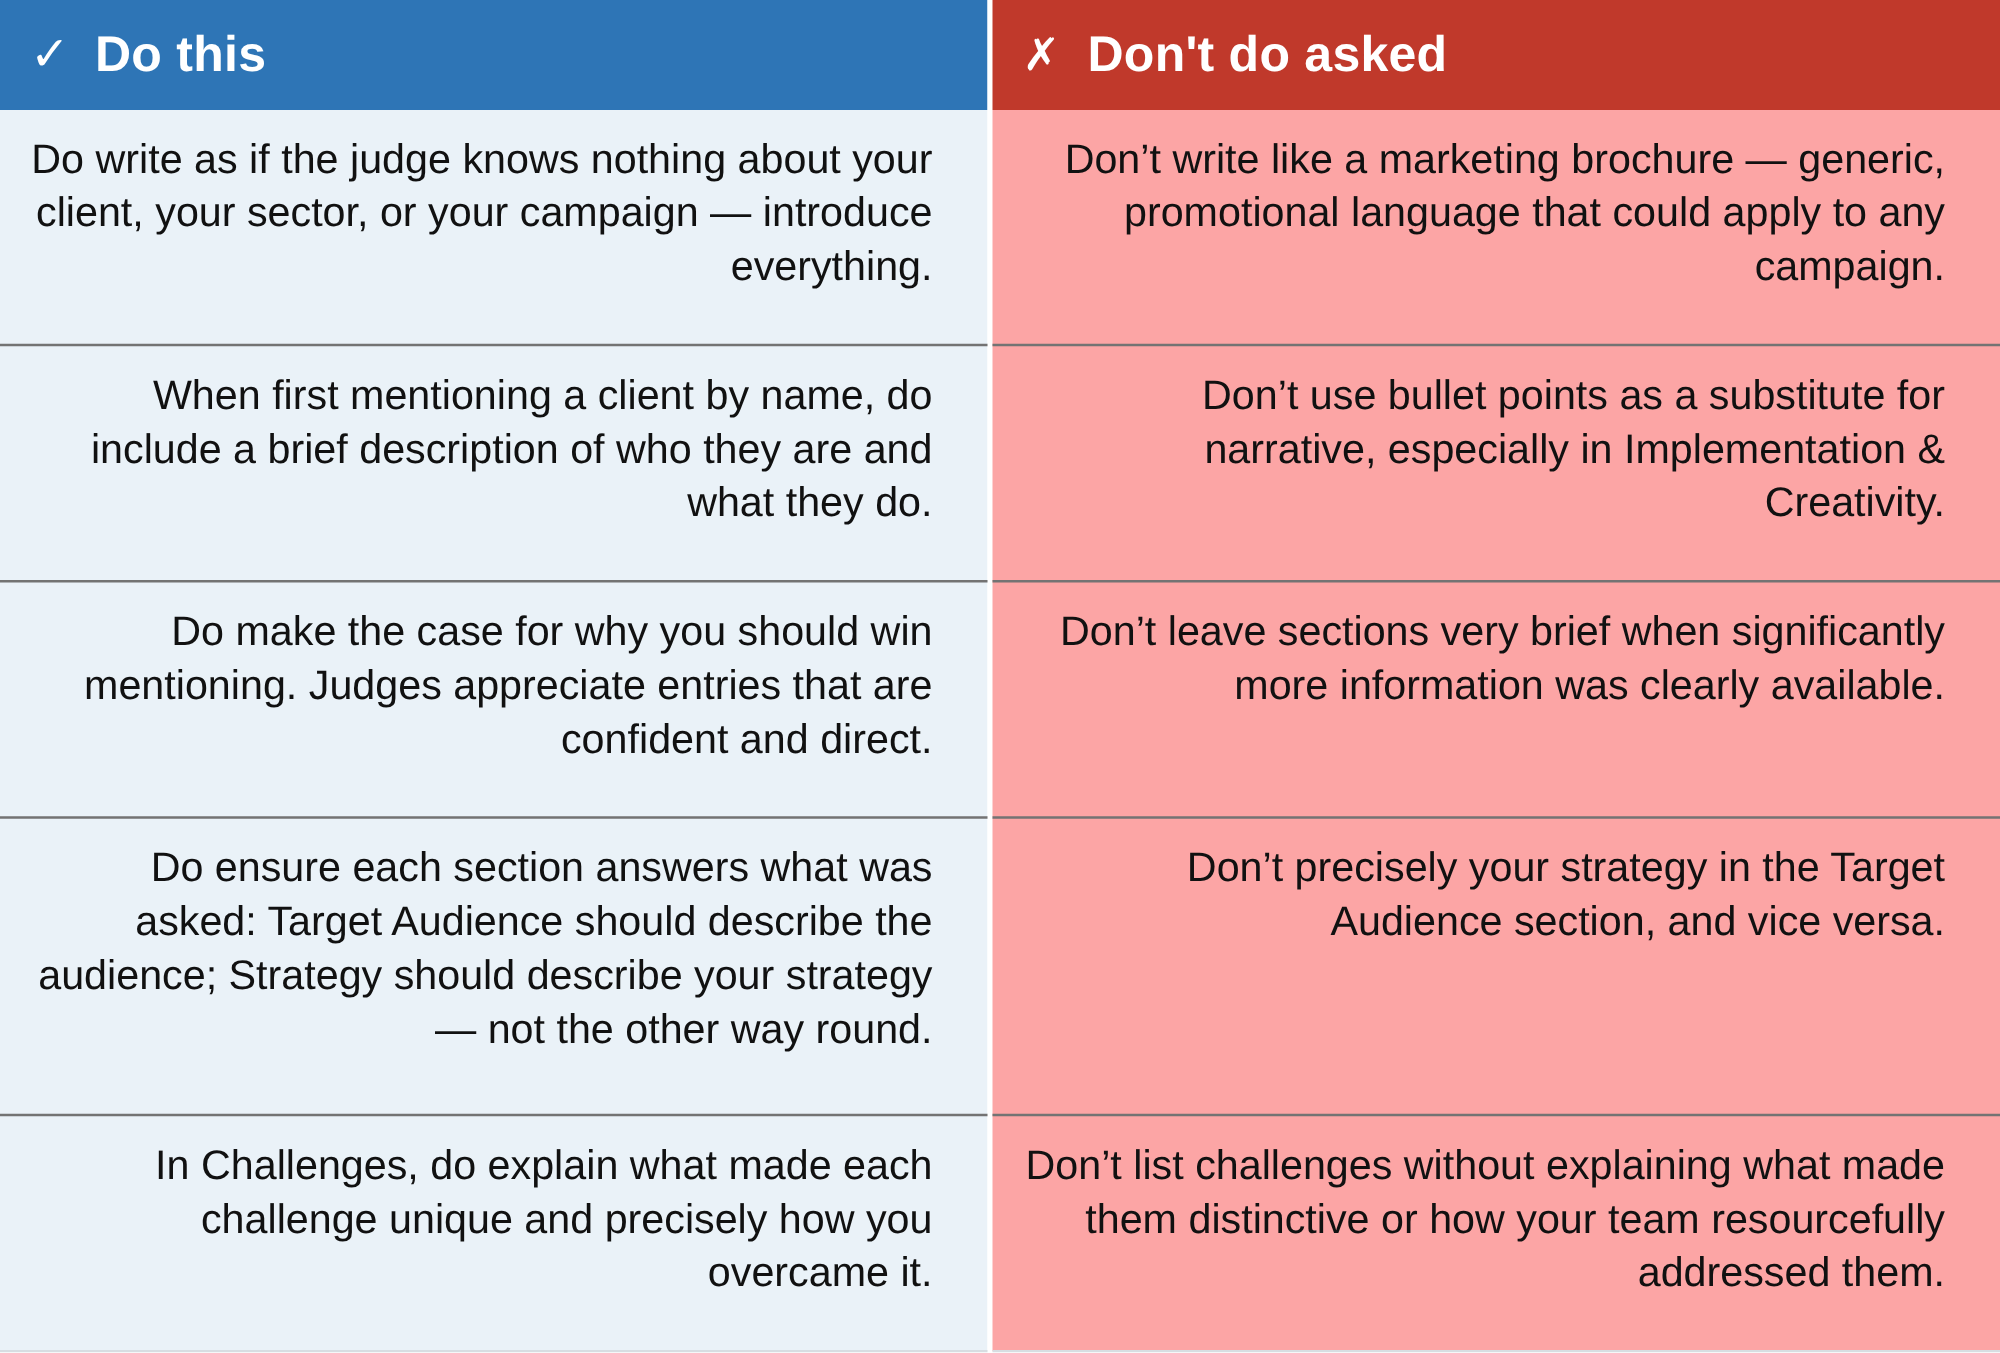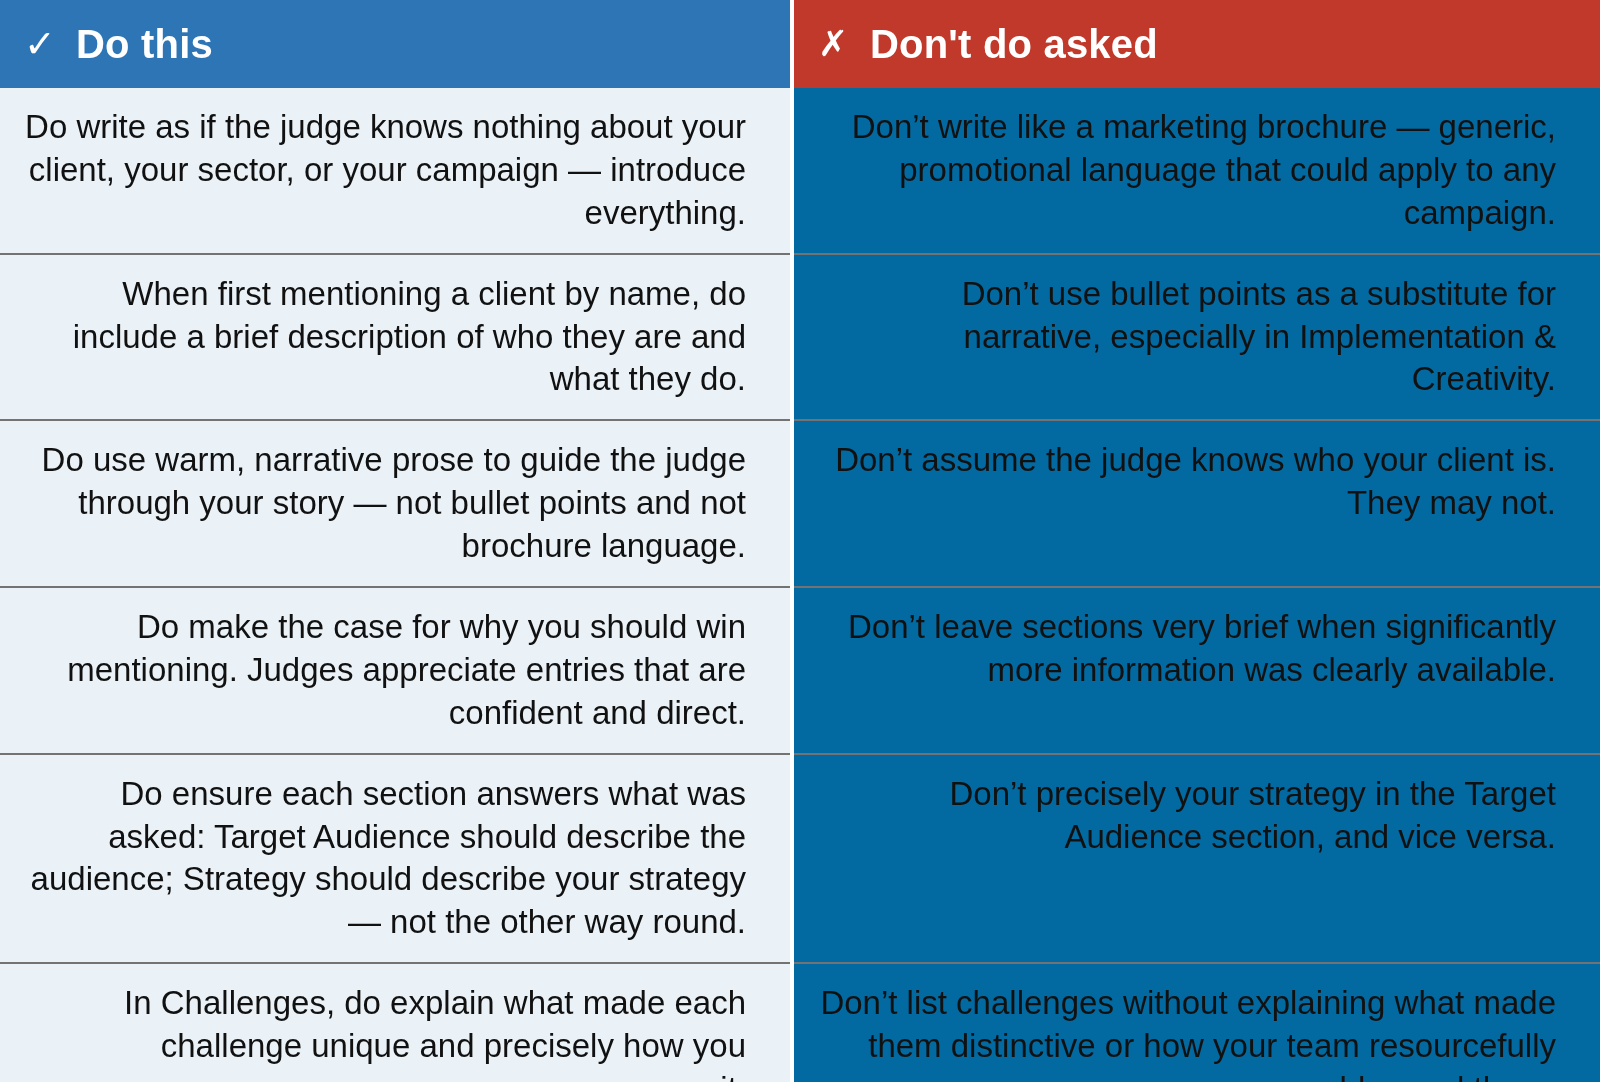--- a/index.html
+++ b/index.html
@@ -63,21 +63,21 @@
     vertical-align: top;
     padding: 18px 44px 18px 24px;
     font-size: 33px;
     line-height: 1.30;
     color: #111111;
     border-top: 2px solid #737373;
   }
   tbody tr:first-child td { border-top: none; }
 
   td.cell-do   { background: #EAF2F8; }
-  td.cell-dont { background: #0369a1; }
+  td.cell-dont { background: #fca5a5; }
   td.cell-gap  { background: #ffffff; padding: 0; border-top: none; }
 
   tbody tr:last-child td.cell-do,
   tbody tr:last-child td.cell-dont { border-bottom: 2px solid #d7dde2; }
 
   .cell-text { display: block; text-align: right; }
 </style>
 </head>
 <body>
 
@@ -120,29 +120,20 @@
       <td class="cell-do">
         <span class="cell-text">When first mentioning a client by name, do include a brief description of who they are and what they do.</span>
       </td>
       <td class="cell-gap"></td>
       <td class="cell-dont">
         <span class="cell-text">Don’t use bullet points as a substitute for narrative, especially in Implementation &amp; Creativity.</span>
       </td>
     </tr>
     <tr>
       <td class="cell-do">
-        <span class="cell-text">Do use warm, narrative prose to guide the judge through your story — not bullet points and not brochure language.</span>
-      </td>
-      <td class="cell-gap"></td>
-      <td class="cell-dont">
-        <span class="cell-text">Don’t assume the judge knows who your client is. They may not.</span>
-      </td>
-    </tr>
-    <tr>
-      <td class="cell-do">
         <span class="cell-text">Do make the case for why you should win mentioning. Judges appreciate entries that are confident and direct.</span>
       </td>
       <td class="cell-gap"></td>
       <td class="cell-dont">
         <span class="cell-text">Don’t leave sections very brief when significantly more information was clearly available.</span>
       </td>
     </tr>
     <tr>
       <td class="cell-do">
         <span class="cell-text">Do ensure each section answers what was asked: Target Audience should describe the audience; Strategy should describe your strategy — not the other way round.</span>

